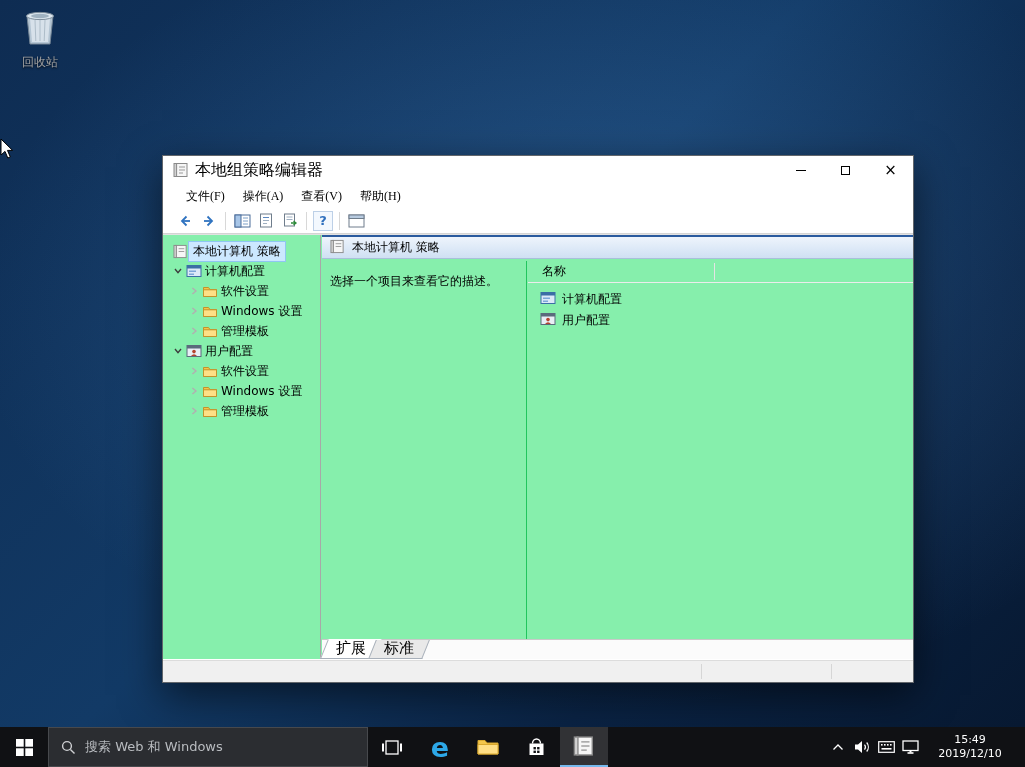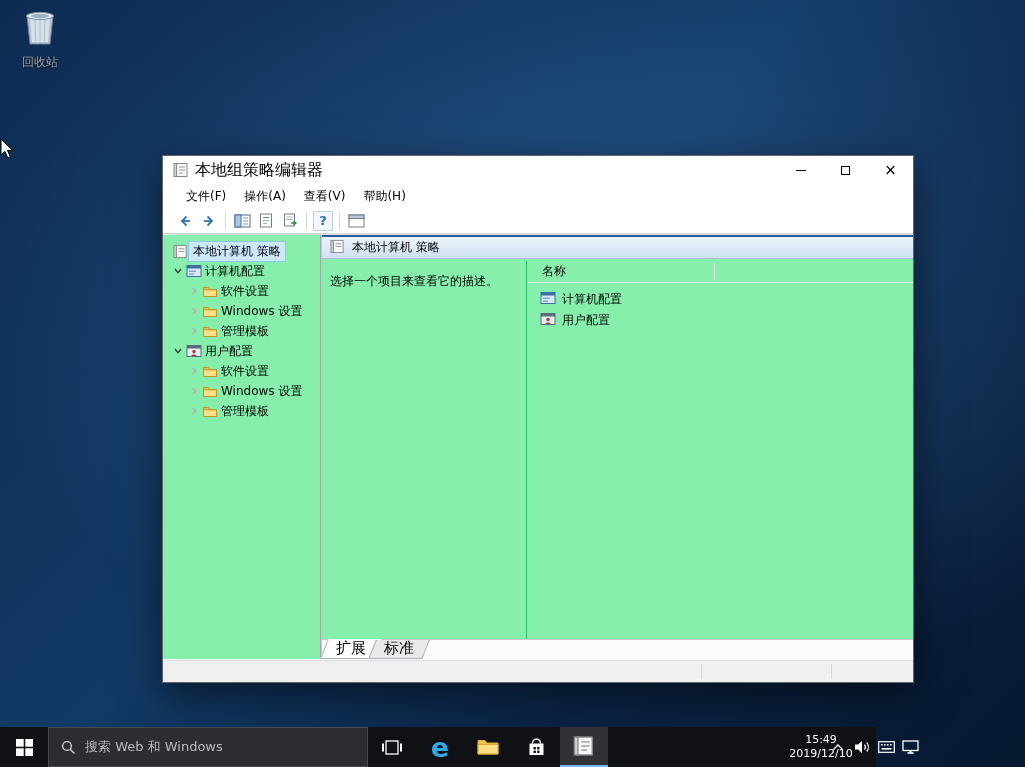--- a/index.html
+++ b/index.html
@@ -28,21 +28,21 @@
   }
   .titlebar { position:absolute; left:0; top:0; right:0; height:28px; background:#fff; display:flex; align-items:center; padding-left:10px; }
   .titlebar .t-icon { margin-right:6px; display:inline-flex; }
   .titlebar .t-text { font-size:16px; }
   .cap-btns { position:absolute; right:0; top:0; height:28px; display:flex; }
   .cap-btn { width:45px; height:28px; display:flex; align-items:center; justify-content:center; color:#000; }
   .glyph-min { width:10px; border-top:1px solid #000; display:inline-block; }
   .glyph-max { width:9px; height:9px; border:1px solid #000; display:inline-block; }
   .glyph-close { font-size:15px; line-height:1; }
 
-  .menubar { position:absolute; left:0; top:28px; right:0; height:24px; display:flex; align-items:center; padding-left:14px; gap:0; }
+  .menubar { position:absolute; left:0; top:28px; right:0; height:24px; display:flex; align-items:center; padding-left:14px; gap:0;font-family:Liberation Serif, serif; }
   .menu-item { padding:3px 9px; font-size:12px; }
 
   .toolbar { position:absolute; left:0; top:52px; right:0; height:26px; display:flex; align-items:center; padding-left:10px; border-bottom:1px solid #d4d4d4; }
   .tb-btn { width:24px; height:22px; display:flex; align-items:center; justify-content:center; }
   .tb-sep { width:1px; height:18px; background:#d8d8d8; margin:0 4px; }
   .help-q { color:#2f6fbd; font-weight:bold; font-size:13px; border:1px solid #bdd0e7; background:#f3f8fe; width:20px; height:20px; display:flex; align-items:center; justify-content:center; }
 
   .content { position:absolute; left:0; top:78px; right:0; bottom:23px; background:#86efac; border-top:1px solid #e2e2e2; }
 
   
@@ -77,21 +77,21 @@
   .tabrow { position:absolute; left:0; right:0; bottom:0; height:20px; background:#fbfbfb; border-top:1px solid #c9c9c9; display:flex; padding-left:2px; }
   .tab { height:19px; padding:0 12px; font-size:15px; line-height:17px; position:relative; margin-right:-6px; }
   .tab .skew { position:absolute; inset:0; transform:skewX(-22deg); border:1px solid #a8b0ba; border-top:none; background:#e9e9e9; }
   .tab.active .skew { background:#fff; border-top:1px solid #fff; margin-top:-1px; }
   .tab .tab-label { position:relative; z-index:1; }
 
   .statusbar { position:absolute; left:0; bottom:0; right:0; height:22px; background:#f0f0f0; border-top:1px solid #dcdcdc; }
   .sb-sep { position:absolute; top:3px; bottom:3px; width:1px; background:#d6d6d6; }
 
   
-  .taskbar { left:0; bottom:0; width:876px; height:40px; background:#101114; z-index:40; }
+  .taskbar { left:0; bottom:0; width:1025px; height:40px; background:#101114; z-index:40; }
   .tb-cell { position:absolute; top:0; width:48px; height:40px; display:flex; align-items:center; justify-content:center; }
   .tb-cell.active { background:rgba(255,255,255,.14); border-bottom:2px solid #76b9ed; }
   .searchbox { position:absolute; left:48px; top:0; width:320px; height:40px; background:#2b2d31; border:1px solid #47494d; display:flex; align-items:center; padding-left:12px; gap:9px; }
   .searchbox .s-text { color:#b9bcc0; font-size:13px; }
   .edge-e { color:#2da8e8; font-size:27px; font-weight:bold; line-height:1; }
   .tray-icon { position:absolute; top:0; height:40px; display:flex; align-items:center; justify-content:center; width:24px; }
   .clock { position:absolute; right:14px; top:0; height:40px; width:82px; color:#fff; font-size:11px; text-align:center; display:flex; flex-direction:column; justify-content:center; line-height:14px; }
 </style>
 </head>
 <body>

